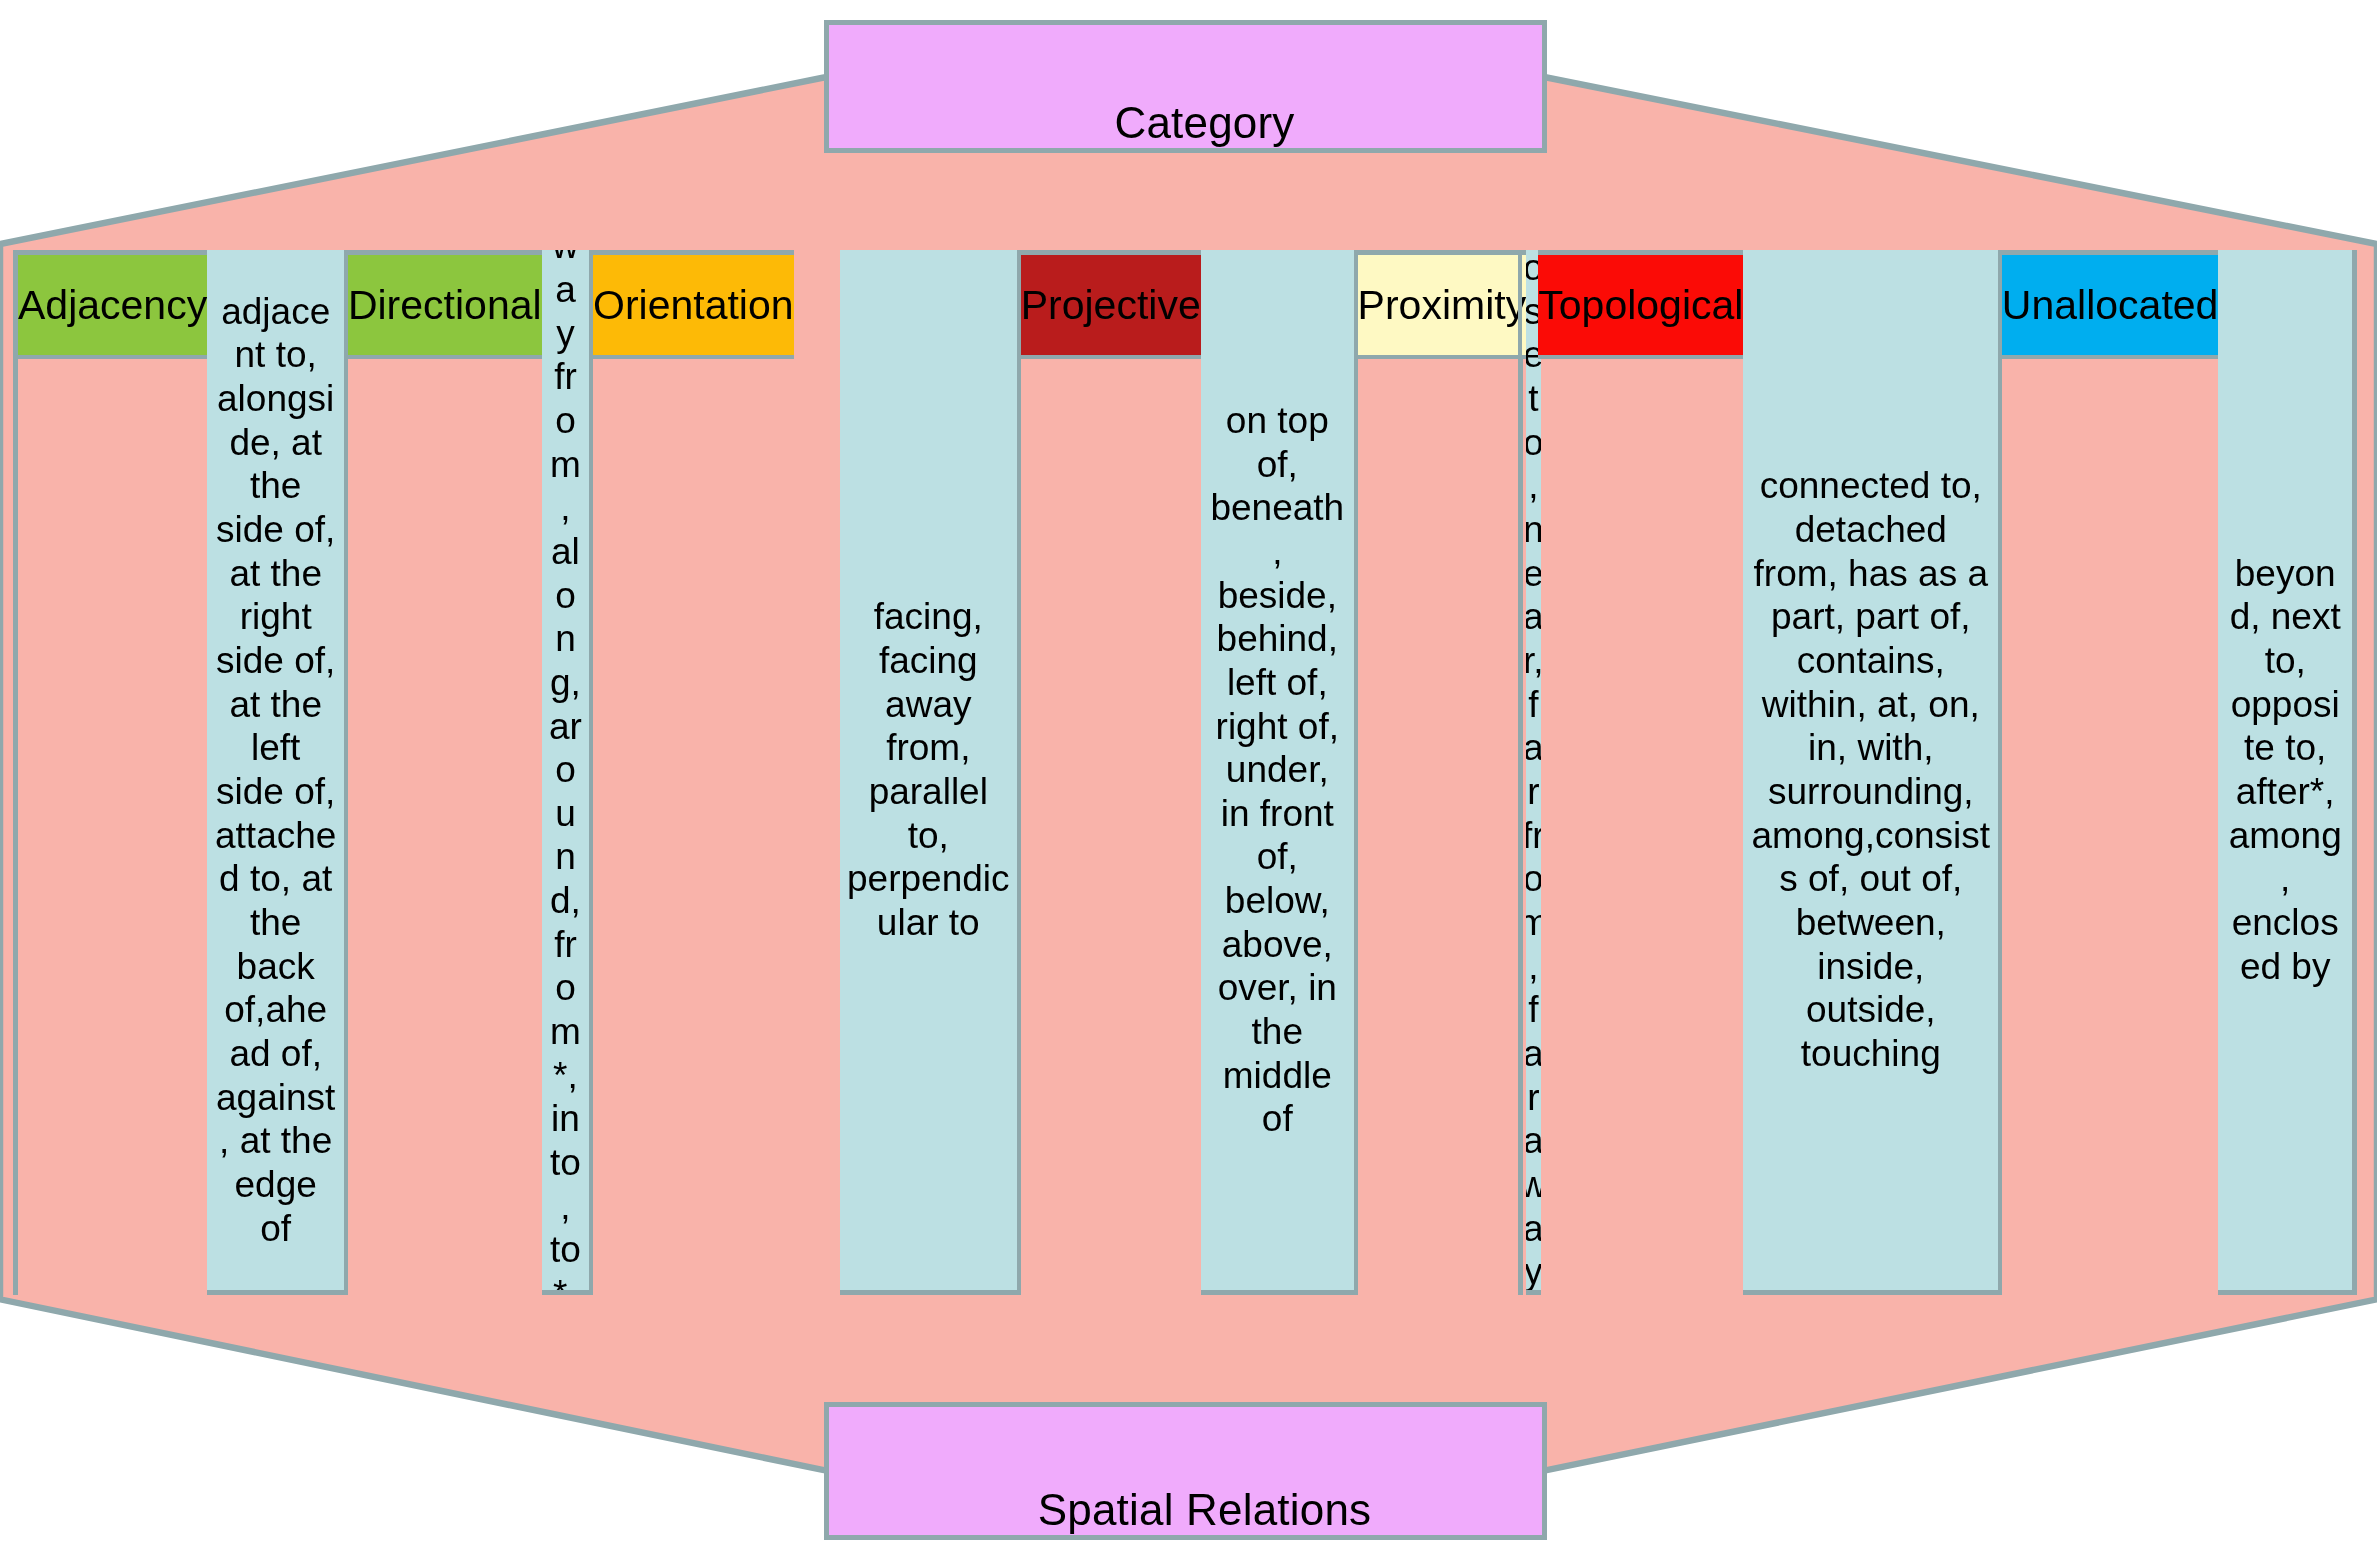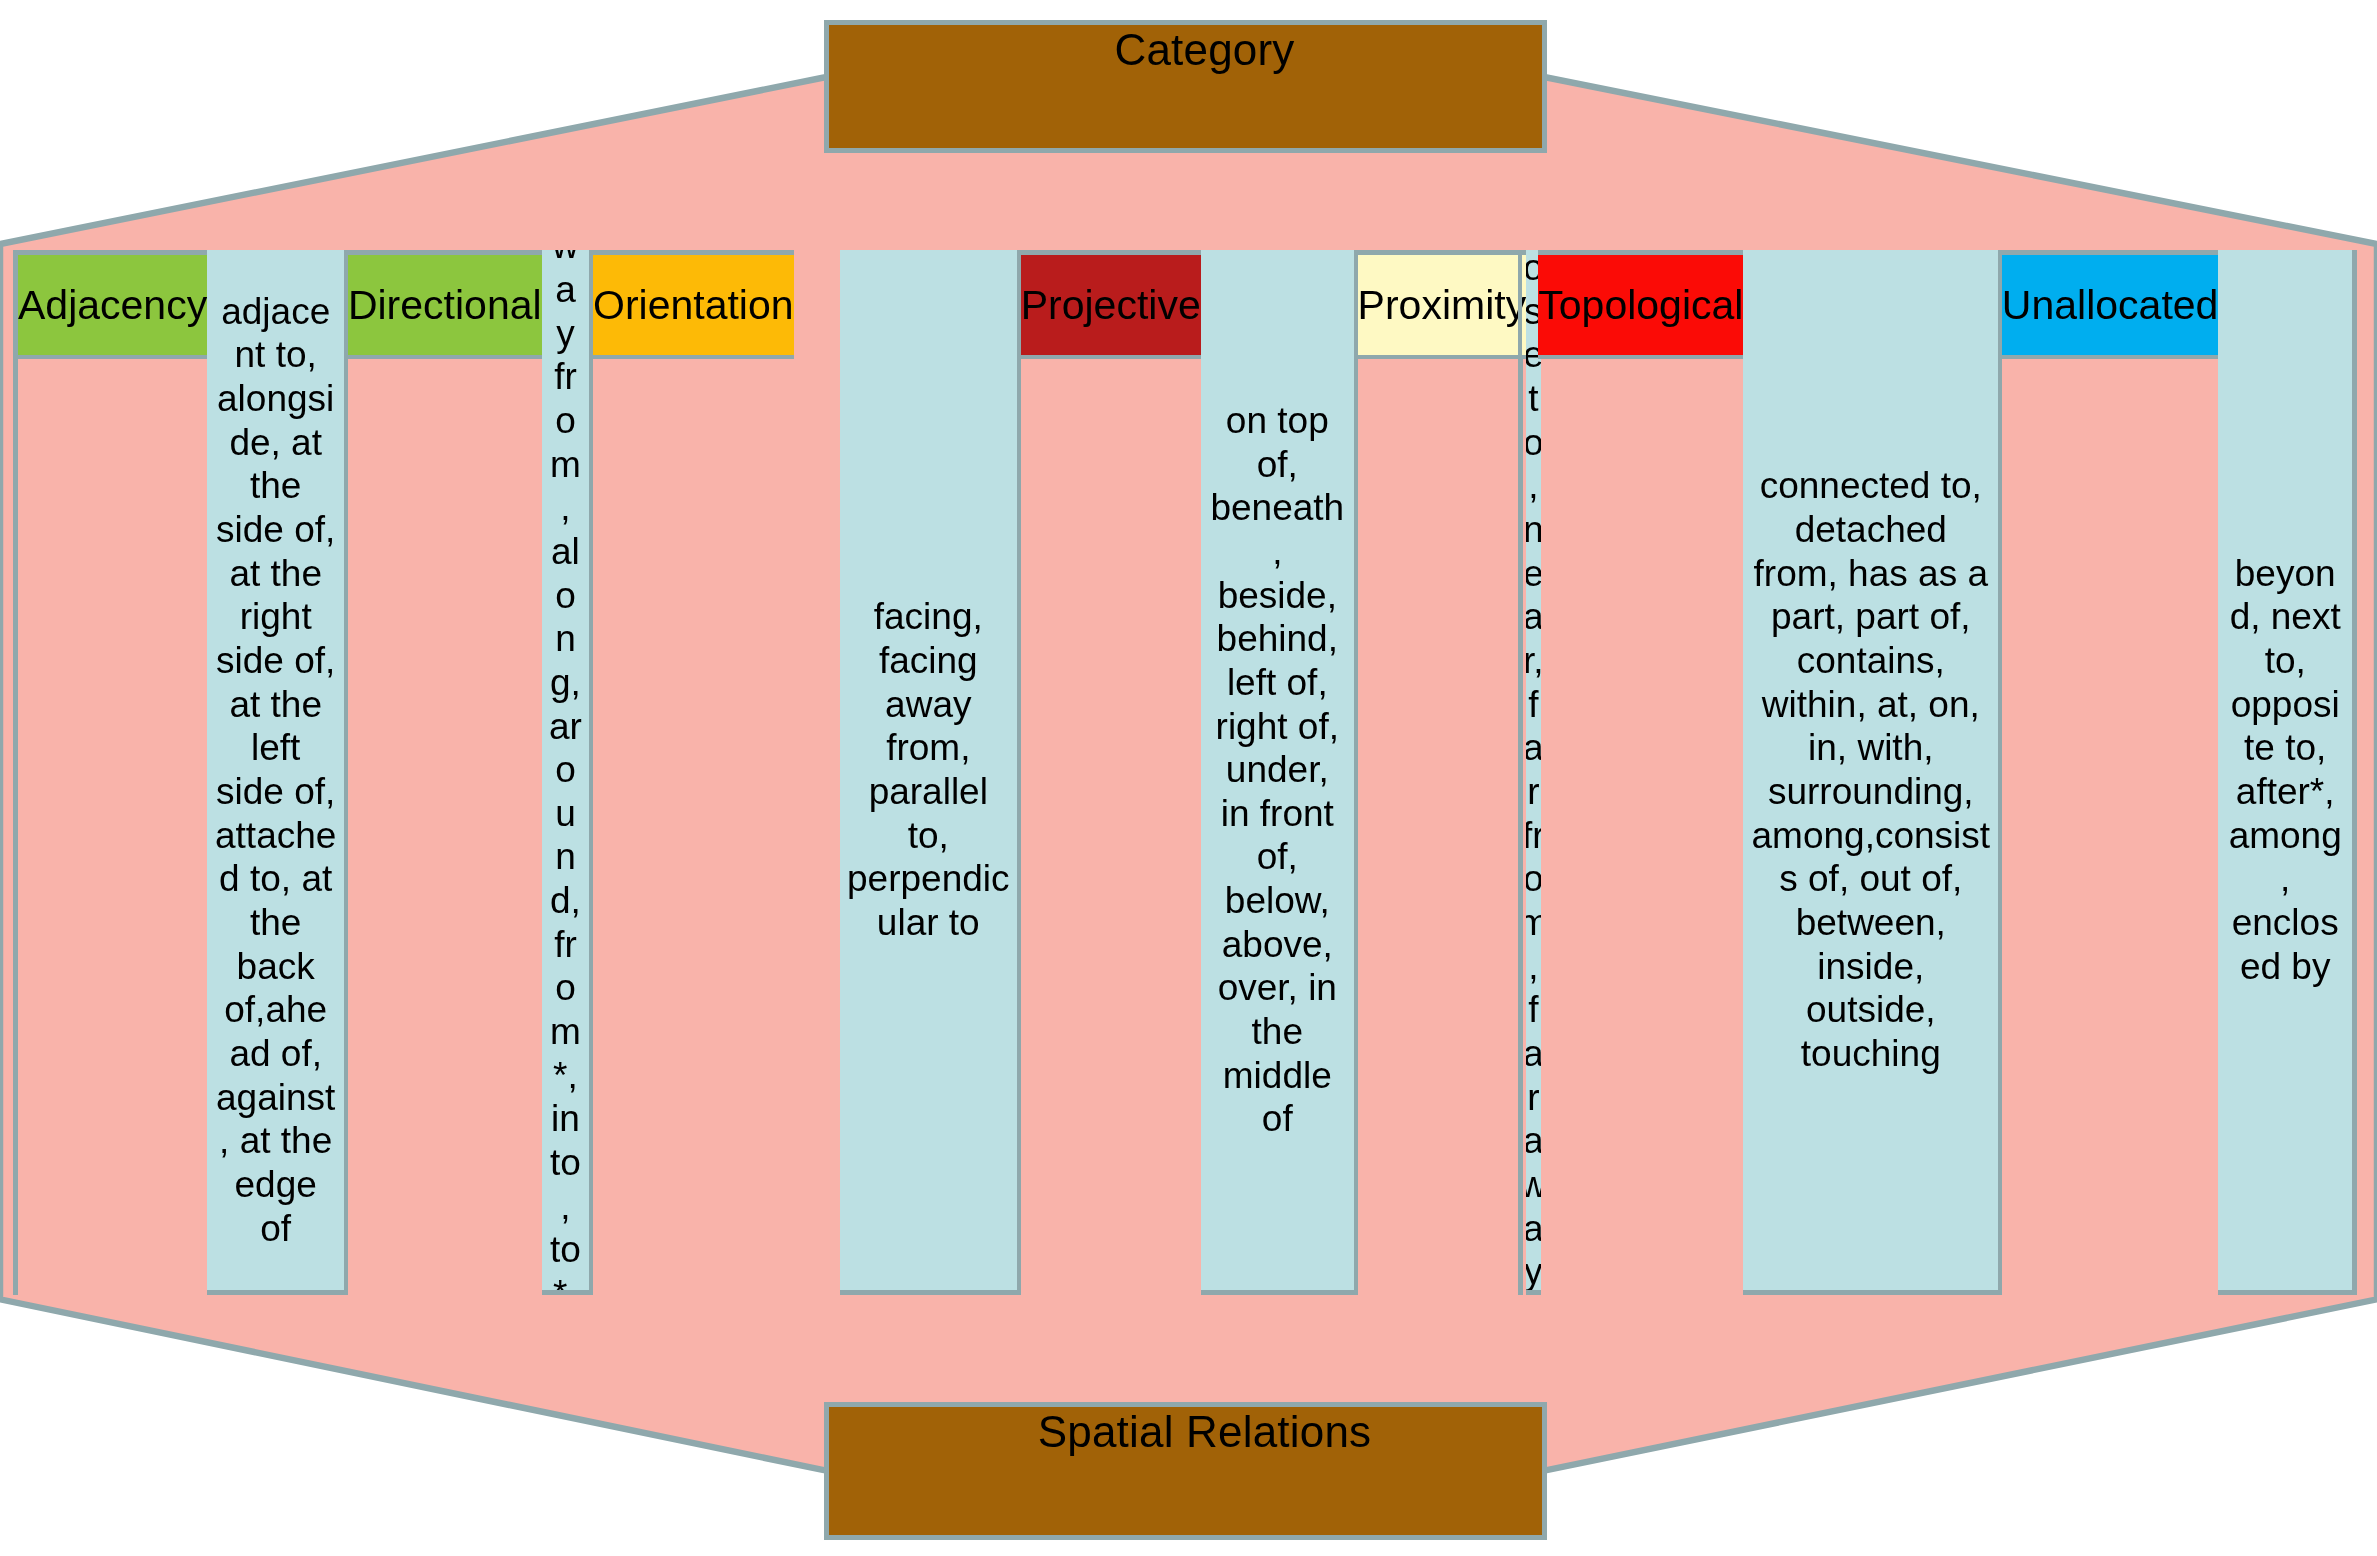--- a/index.html
+++ b/index.html
@@ -13,23 +13,23 @@
 
   
   #chevron {
     position: absolute; left: 0; top: 0; width: 2377px; height: 1557px;
     pointer-events: none;
   }
 
   
   .title-box {
     position: absolute;
-    background: #a16207;
+    background: #f0abfc;
     border: 5px solid #8FA8AC;
-    display: flex; align-items: flex-start; justify-content: center;
+    display: flex; align-items: flex-end; justify-content: center;
     color: #000000;
     font-size: 44px;
     font-weight: 400;
     letter-spacing: 0.2px;
     padding-left: 38px;
   }
   #category-box        { left: 824px; top: 20px;   width: 723px; height: 133px; }
   #spatial-relations-box { left: 824px; top: 1402px; width: 723px; height: 138px; }
 
   

